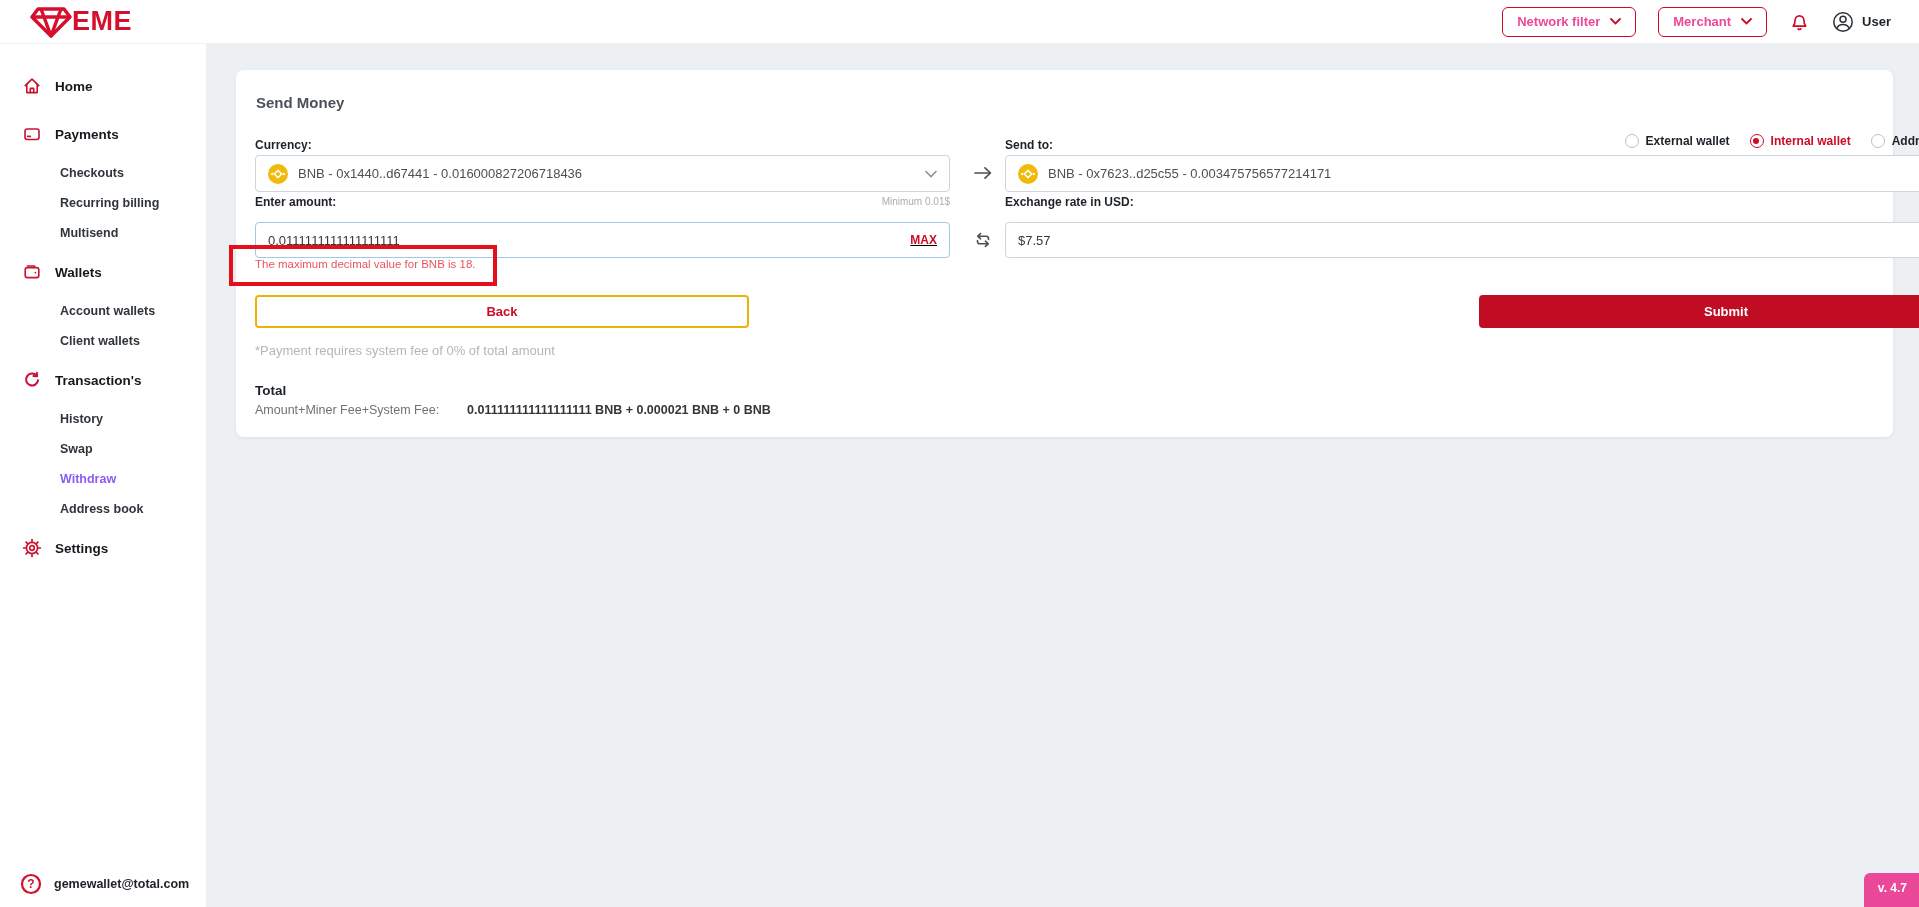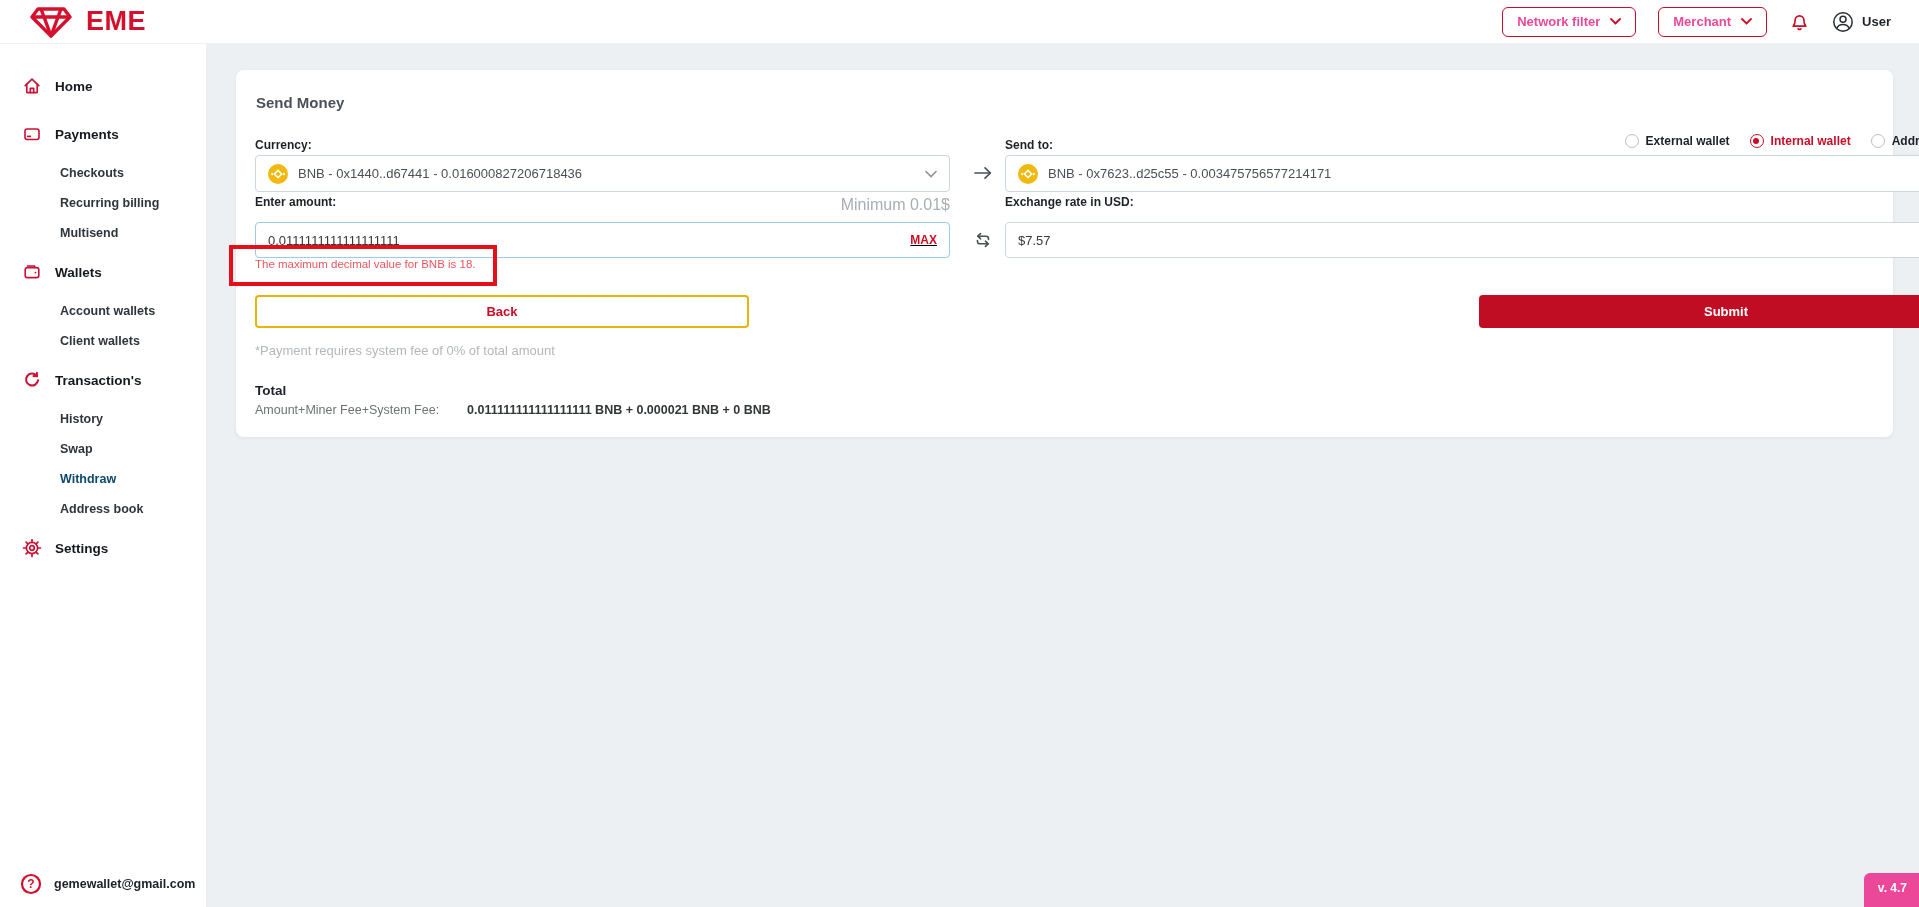--- a/index.html
+++ b/index.html
@@ -2,53 +2,53 @@
 <html><head>
 <meta charset="utf-8">
 <style>
   * { margin:0; padding:0; box-sizing:border-box; }
   html,body { width:1919px; height:907px; overflow:hidden; background:#edf0f3;
               font-family:"Liberation Sans", sans-serif; }
 
   
   .header { position:fixed; top:0; left:0; width:1919px; height:44px; background:#fff;
             display:flex; align-items:center; z-index:30; border-bottom:1px solid #f1f2f4; }
-  .logo { display:flex; align-items:center; gap:14px; margin-left:30px; }
+  .logo { display:flex; align-items:center; gap:0; margin-left:30px; }
   .logo-text { font-size:27px; font-weight:800; color:#d50f2c; letter-spacing:.5px; }
   .header-right { margin-left:auto; display:flex; align-items:center; gap:22px; margin-right:28px; }
   .pill-btn { display:flex; align-items:center; gap:10px; border:1px solid #cb0c26; color:#ec4899;
               background:#fff; border-radius:6px; height:30px; padding:0 14px; font-size:13px;
               font-weight:700; cursor:pointer; }
   .user-chip { display:flex; align-items:center; gap:8px; font-size:13px; font-weight:700; color:#1d2228; }
 
   
   .sidebar { position:fixed; top:44px; left:0; width:207px; height:863px; background:#fff;
              border-right:1px solid #ebedef; z-index:20; }
   .nav { padding-top:18px; }
   .nav-item { height:48px; display:flex; align-items:center; gap:13px; padding-left:22px;
               font-size:13.5px; font-weight:700; color:#15191e; cursor:pointer; }
   .nav-sub { height:30px; display:flex; align-items:center; padding-left:60px; font-size:12.5px;
              font-weight:600; color:#2f353b; cursor:pointer; }
-  .nav-sub.active { color:#0c4a6e;text-align:center; }
+  .nav-sub.active { color:#8b5cf6;text-align:center; }
   .sidebar-footer { position:absolute; bottom:12px; left:20px; display:flex; align-items:center;
                     gap:12px; font-size:12.5px; font-weight:600; color:#1d2228; }
 
   
   .main { position:fixed; top:44px; left:207px; width:1712px; height:863px; background:#edf0f3; }
   .card { position:absolute; left:29px; top:26px; width:1657px; height:367px; background:#fff;
           border-radius:8px; box-shadow:0 1px 4px rgba(20,30,40,.06); }
   .card-title { position:absolute; left:20px; top:24px; font-size:15px; font-weight:700; color:#4b5158; }
 
   .field-label { font-size:12px; font-weight:700; color:#1d2228; }
   .lbl-currency { position:absolute; left:19px;  top:68px; }
   .lbl-sendto   { position:absolute; left:769px; top:68px; }
   .lbl-amount   { position:absolute; left:19px;  top:125px; }
   .lbl-exrate   { position:absolute; left:769px; top:125px; }
   .hint-min { position:absolute; left:19px; width:695px; top:126px; text-align:right;
-              font-size:16px; color:#a7aeb4; }
+              font-size:10px; color:#a7aeb4; }
 
   .select-box { position:absolute; top:85px; height:37px; border:1px solid #ccd6de; border-radius:4px;
                 background:#fff; display:flex; align-items:center; padding:0 12px; gap:10px;
                 font-size:13px; color:#4a5056; cursor:pointer; }
   .sel-left  { left:19px;  width:695px; }
   .sel-right { left:769px; width:968px; }
   .select-box .chev { margin-left:auto; }
 
   .input-box { position:absolute; top:152px; height:36px; border-radius:4px; background:#fff;
                display:flex; align-items:center; padding:0 12px; }
@@ -217,21 +217,21 @@
       <span>Settings</span>
     </div>
   </div>
   <div class="sidebar-footer">
     <span>
       <svg width="22" height="22" viewBox="0 0 22 22">
         <circle cx="11" cy="11" r="9" fill="none" stroke="#d50f2c" stroke-width="2.2"></circle>
         <text x="11" y="15.4" text-anchor="middle" font-size="12" font-weight="800" fill="#d50f2c" font-family="Liberation Sans, sans-serif">?</text>
       </svg>
     </span>
-    <span>gemewallet@gmail.com</span>
+    <span>gemewallet@total.com</span>
   </div>
 </div>
 
 <div class="main">
   <div class="card">
     <div class="card-title">Send Money</div>
 
     <div class="field-label lbl-currency">Currency:</div>
     <div class="field-label lbl-sendto">Send to:</div>
 

